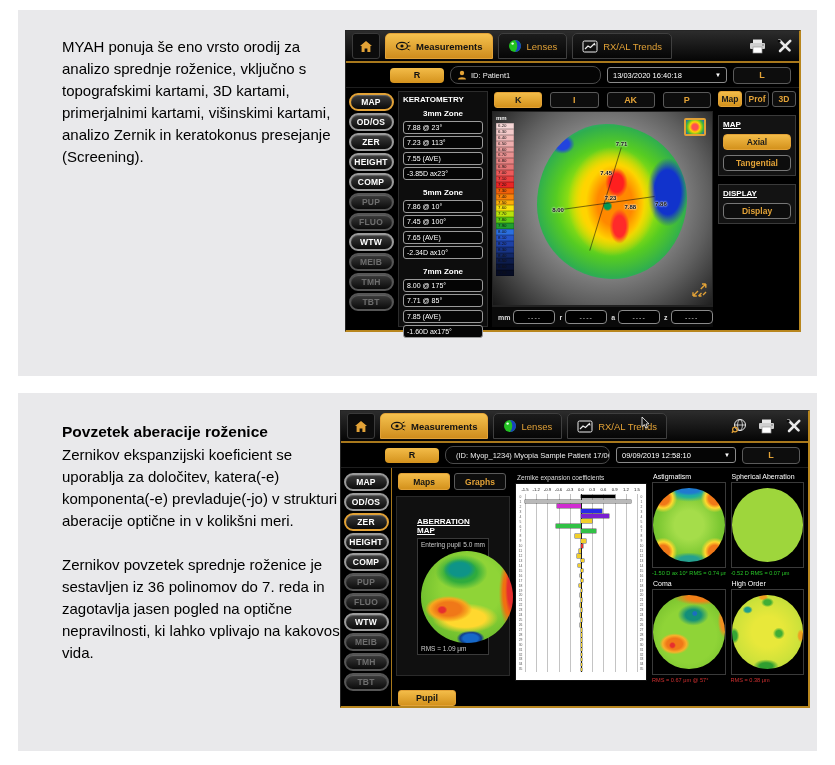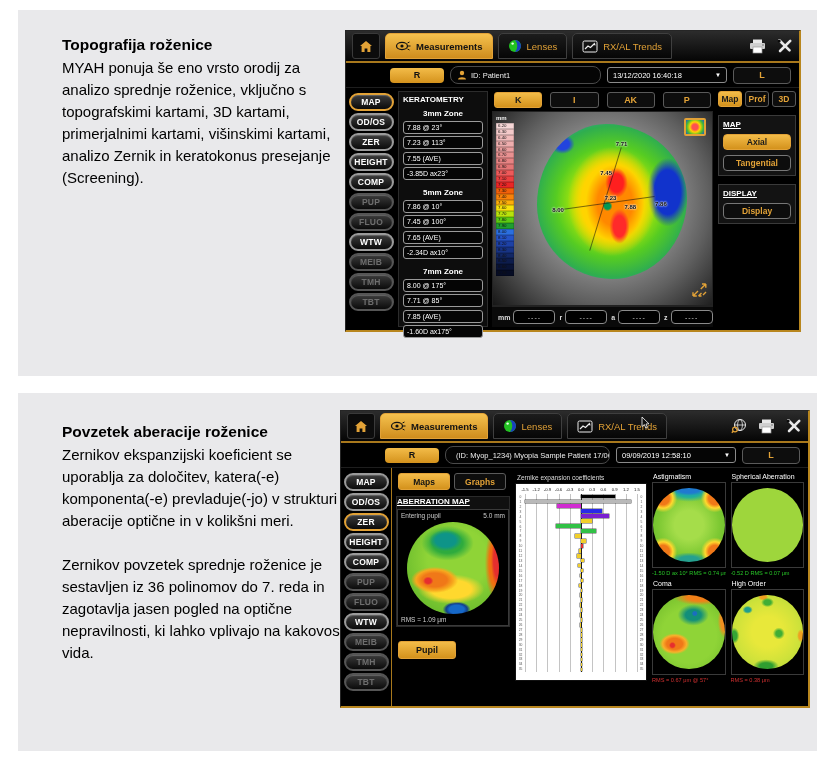--- a/index.html
+++ b/index.html
@@ -99,21 +99,21 @@
   .tri.right{border-left:9px solid #e2a237;}
   .steptext{color:#fff;font-size:7px;text-align:center;line-height:1.2;}
 
   
   .main2{flex:1;display:flex;padding:4px 4px 0 4px;gap:5px;border-left:1px solid #a8781c;min-width:0;}
   .leftcol{width:114px;flex:0 0 114px;display:flex;flex-direction:column;}
   .mgrow{display:flex;gap:4px;margin:1px 0 6px 2px;}
   .mgbtn{width:50px;height:15px;border-radius:3px;display:flex;align-items:center;justify-content:center;font-size:8.5px;font-weight:bold;cursor:pointer;}
   .mgbtn.on{background:linear-gradient(#f3bc49,#d4921c);color:#131313;border:1px solid #e2a237;}
   .mgbtn.off{background:#0d0d0d;border:1px solid #5a5a5a;color:#e2a237;}
-  .abpanel{background:#101010;border:1px solid #2a2a2a;padding:0;}
+  .abpanel{background:#101010;border:1px solid #2a2a2a;padding:20px;}
   .abtitle{color:#fff;font-size:8px;font-weight:bold;text-decoration:underline;margin-bottom:3px;}
   .abbox{background:#000;border:1px solid #3a3a3a;padding:2px 3px;position:relative;}
   .abtop{display:flex;justify-content:space-between;color:#ccc;font-size:6.5px;}
   .abcircle{width:92px;height:92px;border-radius:50%;margin:3px auto 2px;
     background:
       radial-gradient(ellipse 20% 13% at 42% 20%,#0e9488 0 55%,rgba(14,148,136,0) 90%),
       radial-gradient(ellipse 30% 20% at 44% 23%,#2eab3e 0 55%,rgba(46,171,62,0) 95%),
       radial-gradient(ellipse 7% 30% at 98% 42%,#e62e2e 0 55%,rgba(230,46,46,0) 95%),
       radial-gradient(ellipse 13% 42% at 97% 45%,#f07010 0 60%,rgba(240,112,16,0) 95%),
       radial-gradient(ellipse 6% 5% at 23% 64%,#e62e2e 0 55%,rgba(230,46,46,0) 95%),
@@ -172,21 +172,20 @@
       radial-gradient(ellipse 20% 10% at 48% 96%,#2f9e30 0 45%,rgba(47,158,48,0) 90%),
       radial-gradient(ellipse 6% 10% at 97% 55%,#f0a020 0 50%,rgba(240,160,32,0) 90%),
       radial-gradient(ellipse 8% 12% at 3% 55%,#35a535 0 50%,rgba(53,165,53,0) 90%),
       radial-gradient(circle at 50% 50%,#e8e83a 0 30%,#cfe23a 62%,#a8d43a 100%);}
 </style>
 </head>
 <body>
 
 <section class="panel" id="panel1">
   <div class="doc-text">
-    <h2>Topografija roženice</h2>
     <p>MYAH ponuja še eno vrsto orodij za analizo sprednje roženice, vključno s topografskimi kartami, 3D kartami, primerjalnimi kartami, višinskimi kartami, analizo Zernik in keratokonus presejanje (Screening).</p>
   </div>
 
   <div class="shot" id="shot1">
     <div class="tabbar">
       <div class="homebtn">
         <svg width="14" height="13" viewBox="0 0 14 13">
             <path d="M7 1 L13 6 H11.4 V12 H8.4 V8.4 H5.6 V12 H2.6 V6 H1 Z" fill="#e2a237"></path>
           </svg>
       </div>
@@ -236,21 +235,21 @@
     <div class="pbar">
       <div class="rlbtn r">R</div>
       <div class="pid">
         <svg width="10" height="10" viewBox="0 0 10 10">
             <circle cx="5" cy="3" r="2.2" fill="#e2a237"></circle>
             <path d="M1 9.5 C1 6.6 9 6.6 9 9.5 Z" fill="#e2a237"></path>
           </svg>
         <span>ID: Patient1</span>
       </div>
       <div class="datebox">
-        <span>13/12/2020 16:40:18</span>
+        <span>13/03/2020 16:40:18</span>
         <span class="caret">▼</span>
       </div>
       <div class="rlbtn l">L</div>
     </div>
 
     <div class="sbody">
       <div class="side" id="side1">
           <div class="sbtn active">MAP</div>
           <div class="sbtn ">OD/OS</div>
           <div class="sbtn ">ZER</div>

